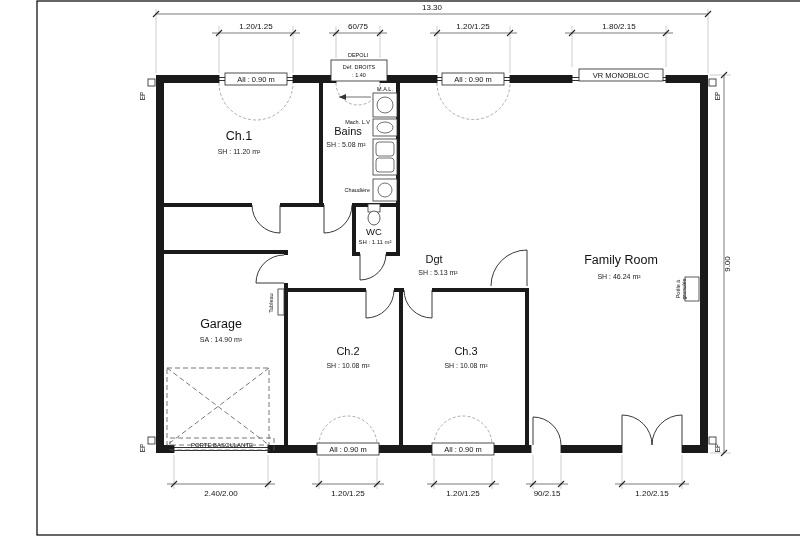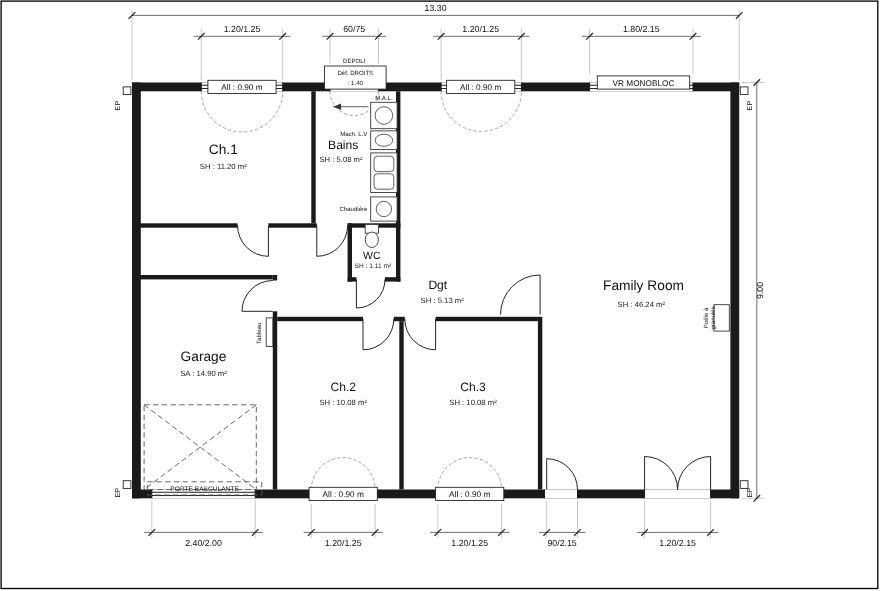--- a/index.html
+++ b/index.html
@@ -1,16 +1,16 @@
 <!DOCTYPE html>
 <html><head>
 <meta charset="utf-8">
 <style>
   html,body { margin:0; padding:0; background:#fff; }
-  .stage { width:708px; height:537px; position:relative; background:#fff; }
+  .stage { width:708px; height:537px; position:relative; background:#fff;padding-left:36px; }
   svg text { font-family:"Liberation Sans", sans-serif; fill:#111; }
   .w    { fill:#1a1a1a; }
   .ln   { stroke:#1a1a1a; stroke-width:0.9; fill:none; }
   .thin { stroke:#333; stroke-width:0.7; fill:none; }
   .door { stroke:#222; stroke-width:0.9; fill:none; }
   .dash { stroke:#555; stroke-width:0.8; fill:none; stroke-dasharray:5 3; }
   .swing{ stroke:#777; stroke-width:0.6; fill:none; stroke-dasharray:3 2; }
   .ext  { stroke:#9a9a9a; stroke-width:0.5; }
   .dim  { stroke:#444; stroke-width:0.7; }
   .tick { stroke:#222; stroke-width:1.1; }

